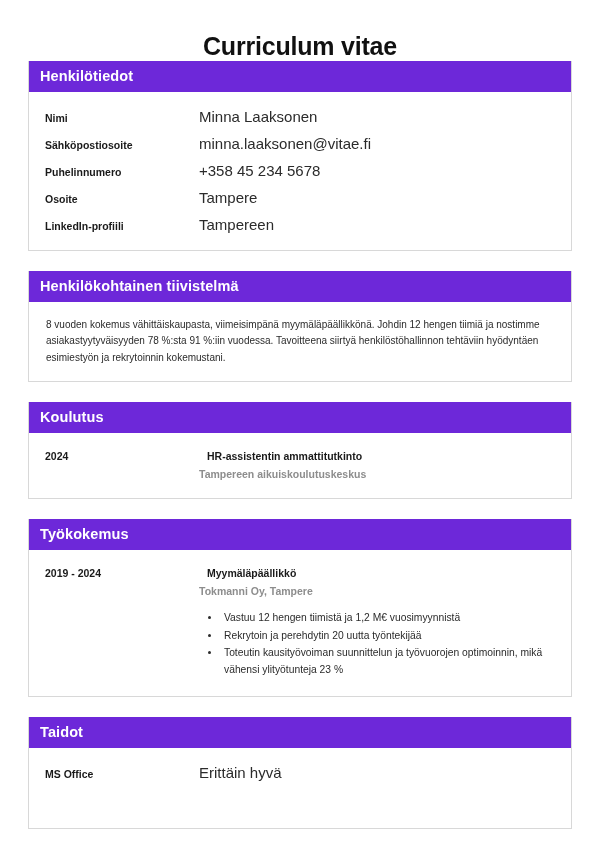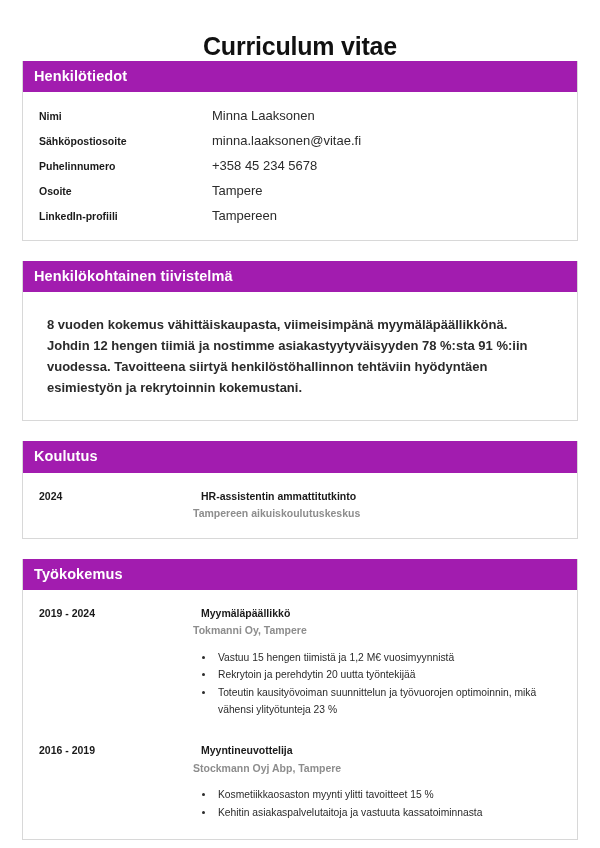--- a/index.html
+++ b/index.html
@@ -13,21 +13,21 @@
     height: 848px;
     font-family: "Liberation Sans", sans-serif;
     color: #1a1a1a;
     overflow: hidden;
   }
 
   .page {
     width: 600px;
     height: 749px;
     position: relative;
-    padding: 0 22px;
+    padding: 0 28px;
   }
 
   .doc-title {
     text-align: center;
     font-size: 25px;
     font-weight: bold;
     letter-spacing: -0.2px;
     color: #111111;
     margin: 0;
     padding-top: 31px;
@@ -37,21 +37,21 @@
 
   .card {
     border: 1px solid #d8d8d8;
     border-top: none;
     background: #ffffff;
     margin-top: 20px;
   }
   .card:first-of-type { margin-top: 0; }
 
   .card-header {
-    background: #a21caf;
+    background: #6d28d9;
     color: #ffffff;
     font-size: 14.5px;
     font-weight: bold;
     padding: 6px 11px 7px 11px;
     line-height: 1.25;
     letter-spacing: 0.1px;
   }
 
   .card-body {
     padding: 11px 14px 12px 14px;
@@ -64,34 +64,32 @@
     padding: 5px 0 5px 2px;
   }
   .kv-label {
     width: 154px;
     flex: 0 0 154px;
     font-size: 10.5px;
     font-weight: bold;
     color: #1a1a1a;
   }
   .kv-value {
-    font-size: 13px;
+    font-size: 15px;
     color: #2b2b2b;
-    margin-left: 19px;
   }
 
   
   .summary {
-    font-size: 13px;
+    font-size: 10px;
     line-height: 1.62;
     color: #2b2b2b;
     padding: 3px 2px 2px 2px;
-    margin: 8px;
+    margin: 1px;
     text-align: left;
-    font-weight: bold;
   }
 
   
   .entry {
     display: flex;
     align-items: flex-start;
     padding: 5px 0 4px 2px;
   }
   .entry-date {
     width: 154px;
@@ -195,38 +193,27 @@
   <section class="card">
     <div class="card-header">Työkokemus</div>
     <div class="card-body">
 
       <div class="entry">
         <div class="entry-date">2019 - 2024</div>
         <div class="entry-main">
           <div class="entry-title">Myymäläpäällikkö</div>
           <div class="entry-org">Tokmanni Oy, Tampere</div>
           <ul class="entry-bullets">
-            <li>Vastuu 15 hengen tiimistä ja 1,2 M€ vuosimyynnistä</li>
+            <li>Vastuu 12 hengen tiimistä ja 1,2 M€ vuosimyynnistä</li>
             <li>Rekrytoin ja perehdytin 20 uutta työntekijää</li>
             <li>Toteutin kausityövoiman suunnittelun ja työvuorojen optimoinnin, mikä vähensi ylityötunteja 23 %</li>
           </ul>
         </div>
       </div>
 
-      <div class="entry">
-        <div class="entry-date">2016 - 2019</div>
-        <div class="entry-main">
-          <div class="entry-title">Myyntineuvottelija</div>
-          <div class="entry-org">Stockmann Oyj Abp, Tampere</div>
-          <ul class="entry-bullets">
-            <li>Kosmetiikkaosaston myynti ylitti tavoitteet 15 %</li>
-            <li>Kehitin asiakaspalvelutaitoja ja vastuuta kassatoiminnasta</li>
-          </ul>
-        </div>
-      </div>
 
     </div>
   </section>
 
   <section class="card">
     <div class="card-header">Taidot</div>
     <div class="card-body skills-body">
       <div class="kv-row">
         <div class="kv-label">MS Office</div>
         <div class="kv-value">Erittäin hyvä</div>

